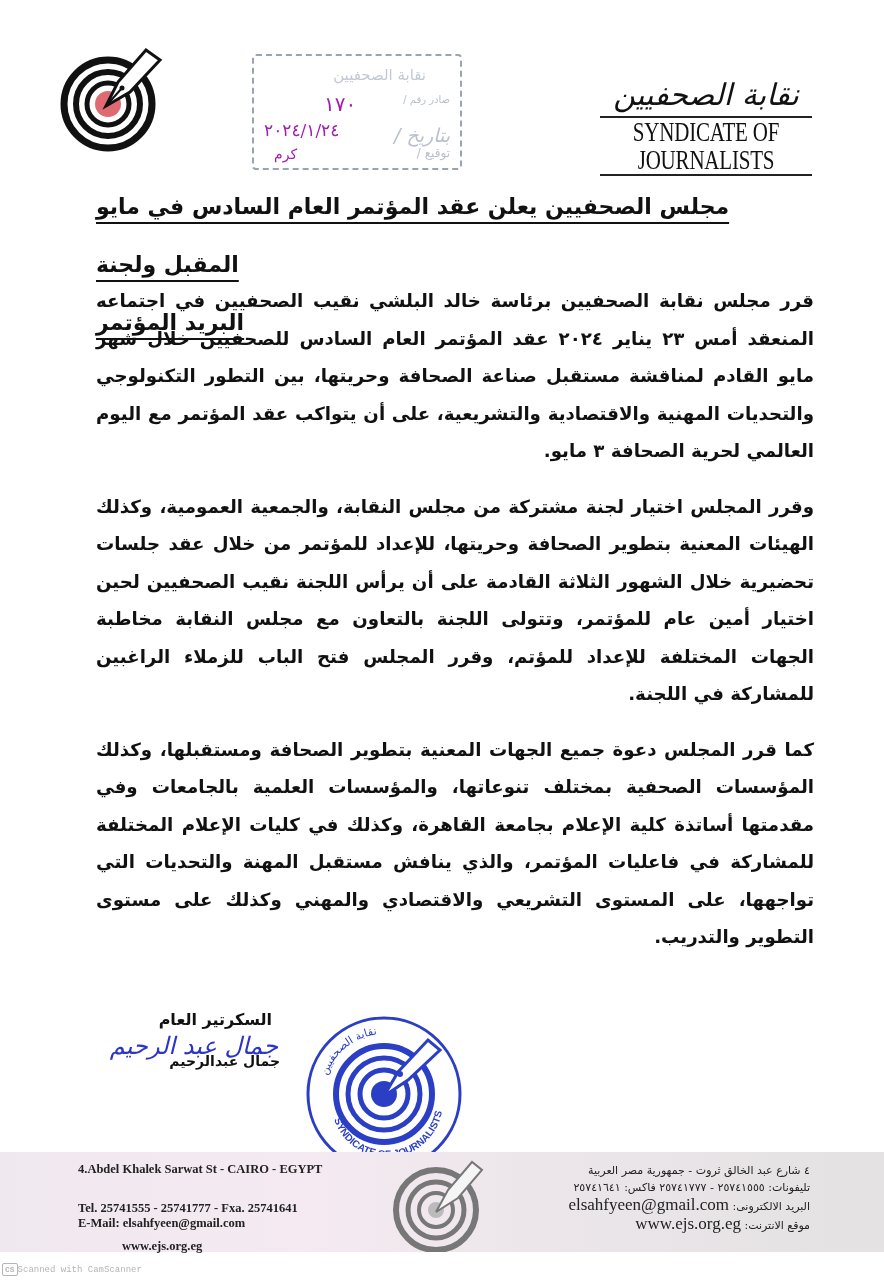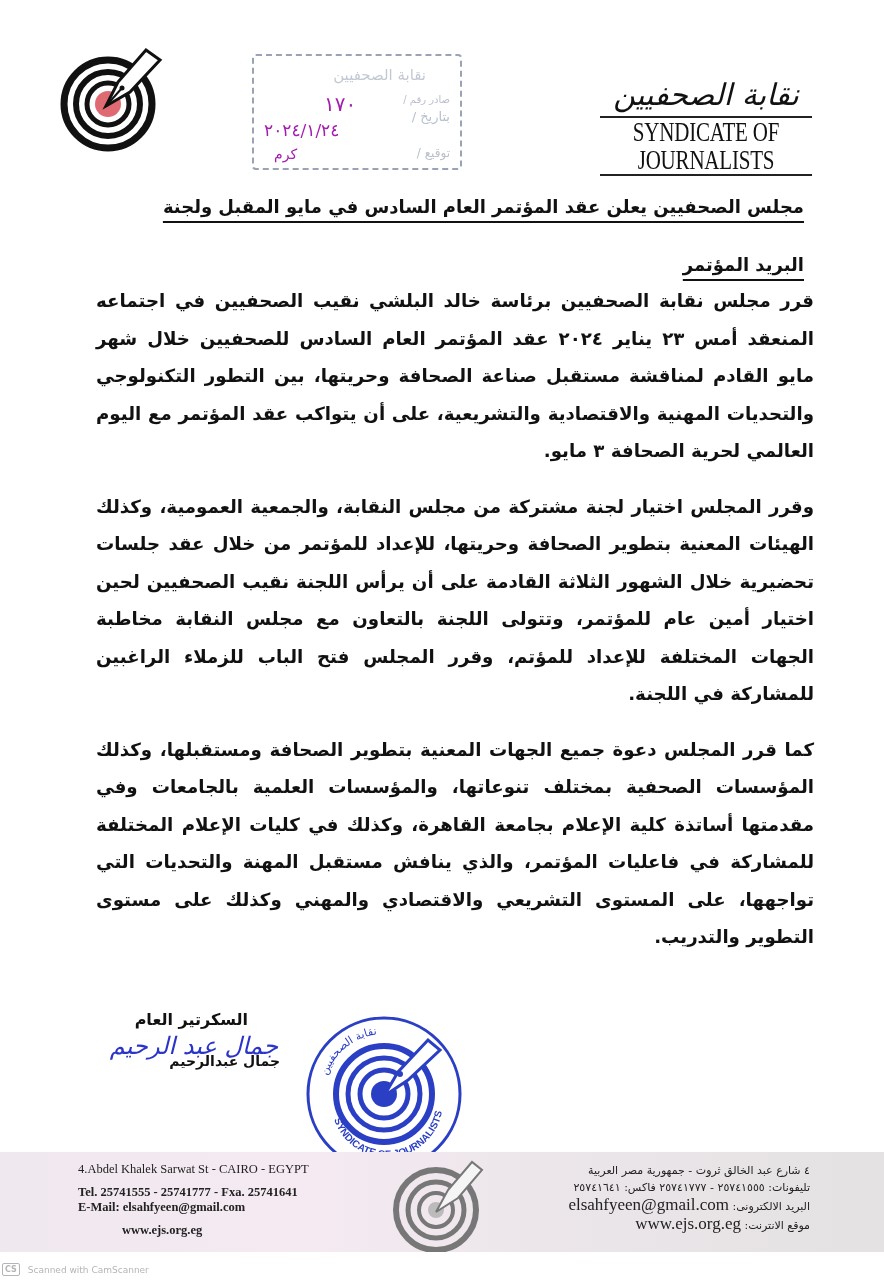--- a/index.html
+++ b/index.html
@@ -15,21 +15,21 @@
     .emblem { position: absolute; left: 58px; top: 42px; width: 110px; height: 110px; }
 
     
     .stamp {
       position: absolute; left: 252px; top: 54px; width: 206px; height: 112px;
       border: 2px dashed #9aa3b5; border-radius: 4px;
       color: #b9c0cc; direction: rtl; font-size: 13px;
     }
     .stamp .st-title { position: absolute; right: 34px; top: 10px; font-size: 15px; color: #c3c9d3; }
     .stamp .st-l1 { position: absolute; right: 10px; top: 38px; font-size: 10px; }
-    .stamp .st-l2 { position: absolute; right: 10px; top: 53px; font-size: 13px; }
+    .stamp .st-l2 { position: absolute; right: 10px; top: 68px; font-size: 19px; font-style: italic; }
     .stamp .st-l3 { position: absolute; right: 10px; top: 90px; font-size: 12px; }
     .stamp .hw {
       position: absolute; color: #a21caf; font-family: "DejaVu Serif", serif; direction: ltr;
     }
     .stamp .hw-num { left: 70px; top: 36px; font-size: 20px; }
     .stamp .hw-date { left: 10px; top: 64px; font-size: 17px; }
     .stamp .hw-sign { left: 20px; top: 90px; font-size: 14px; }
 
     
     .logo { position: absolute; right: 72px; top: 76px; width: 212px; text-align: center; }
@@ -39,67 +39,67 @@
       font-style: italic;
     }
     .logo .en {
       font-family: "Liberation Serif", serif; font-size: 21px; letter-spacing: -0.2px;
       transform: scaleY(1.25); margin-top: 6px; line-height: 22px;
     }
     .logo .rule { border-bottom: 2px solid #222; margin-top: 6px; }
 
     
     .headline {
-      position: absolute; left: 96px; right: 80px; top: 178px; direction: rtl; text-align: right;
-      font-family: "DejaVu Sans", sans-serif; font-weight: bold; font-size: 18px; line-height: 58px;
+      position: absolute; left: 96px; right: 80px; top: 178px; direction: rtl; text-align: left;
+      font-family: "DejaVu Sans", sans-serif; font-weight: bold; font-size: 22px; line-height: 58px;
     }
     .headline span { text-decoration: underline; text-underline-offset: 8px; text-decoration-thickness: 2px; }
 
     
     .body {
       position: absolute; left: 96px; right: 70px; top: 282px; direction: rtl; text-align: justify;
       font-family: "DejaVu Sans", sans-serif; font-weight: bold; font-size: 18.2px; line-height: 37.5px;
       text-align-last: right;
     }
     .body p { margin: 0 0 18px 0; }
 
     
     .signature { position: absolute; left: 100px; top: 1010px; width: 180px; direction: rtl; text-align: right; }
-    .signature .role { font-weight: bold; font-size: 16px; margin-right: 32px; }
+    .signature .role { font-weight: bold; font-size: 16px; margin-right: 8px; }
     .signature .sig-scrawl {
       color: #2a34c8; font-family: "DejaVu Serif", serif; font-style: italic; font-size: 24px;
       line-height: 26px; margin-top: 4px; margin-right: 2px;
     }
     .signature .name { font-weight: bold; font-size: 14px; margin-top: -6px; }
 
     
     .seal { position: absolute; left: 302px; top: 1012px; width: 164px; height: 164px; }
 
     
     .footer {
       position: absolute; left: 0; top: 1152px; width: 884px; height: 100px;
       background: linear-gradient(90deg, #f0e8ef 0%, #f5eaf2 35%, #ece6ea 60%, #e4e2e3 100%);
     }
     .footer .left {
       position: absolute; left: 78px; top: 10px; font-family: "Liberation Serif", serif; font-size: 12.5px; color: #222;
     }
-    .footer .left .l1 { font-weight: normal; margin-bottom: 8px; }
+    .footer .left .l1 { font-weight: bold; margin-bottom: 24px; }
     .footer .left .l2, .footer .left .l3 { font-weight: bold; line-height: 15px; }
     .footer .left .l4 { font-weight: bold; margin-top: 8px; margin-left: 44px; }
     .footer .right {
       position: absolute; right: 74px; top: 10px; direction: rtl; text-align: right; color: #222; font-size: 11px;
     }
     .footer .right div { line-height: 17px; white-space: nowrap; }
     .footer .right .big { font-family: "Liberation Serif", serif; font-size: 17px; }
     .footer .mid-logo { position: absolute; left: 392px; top: 0px; width: 92px; height: 100px; }
 
     
     .scanner {
-      position: absolute; left: 2px; bottom: 4px; display: flex; align-items: center; gap: 8px;
-      font-size: 9px; color: #b5b5b5;
+      position: absolute; left: 2px; bottom: 4px; display: flex; align-items: center; gap: 0;
+      font-size: 9px; color: #b5b5b5; font-family: Liberation Mono, monospace;
     }
     .scanner .cs-box {
       border: 1px solid #b5b5b5; border-radius: 2px; font-size: 8px; padding: 0 2px; line-height: 11px; font-weight: bold;
     }
   </style>
 </head>
 <body>
 
 <div class="page">
 

